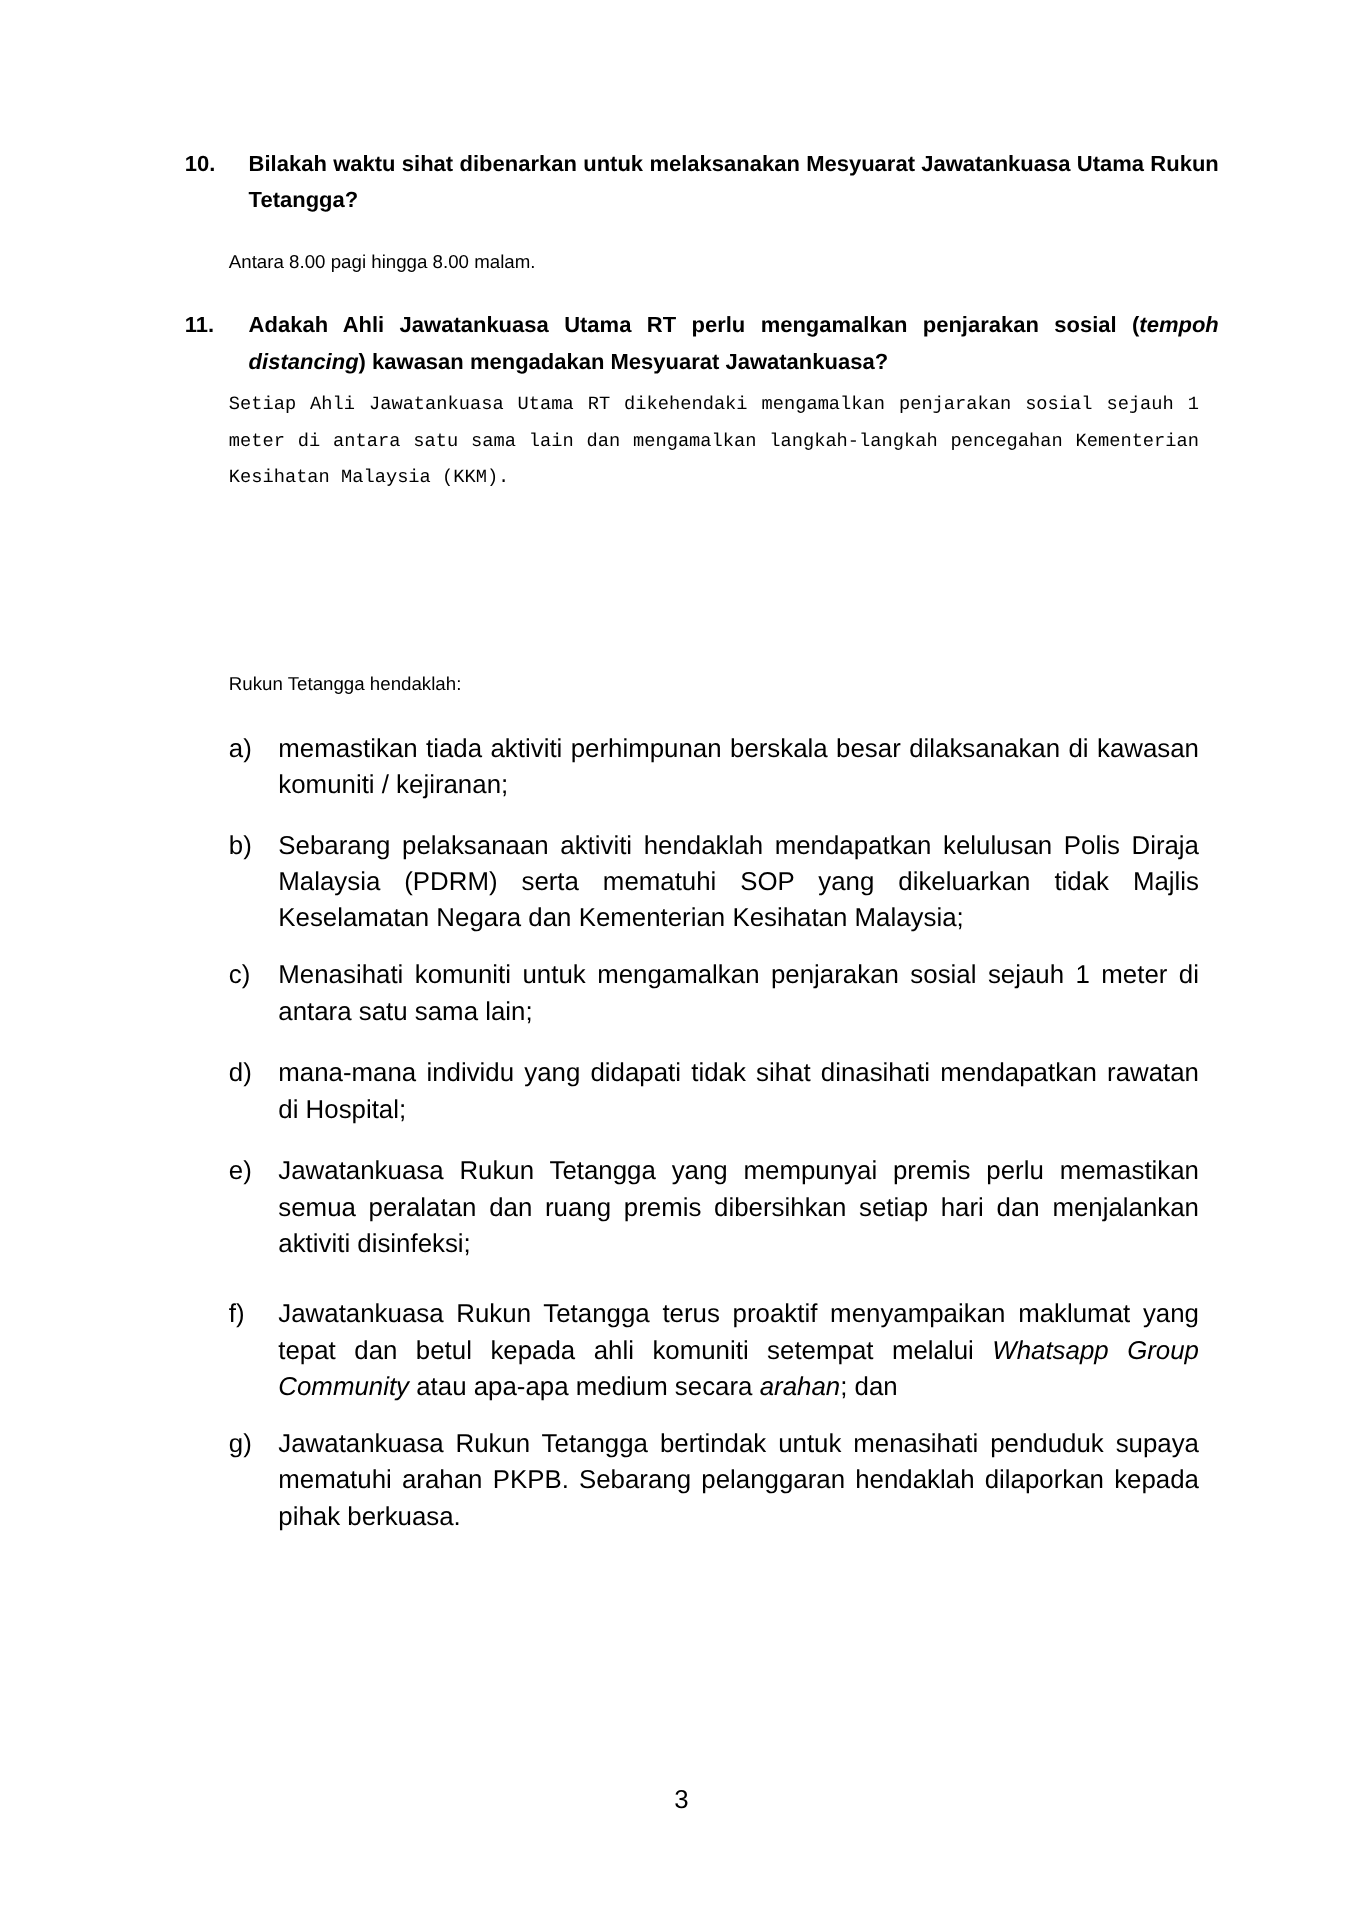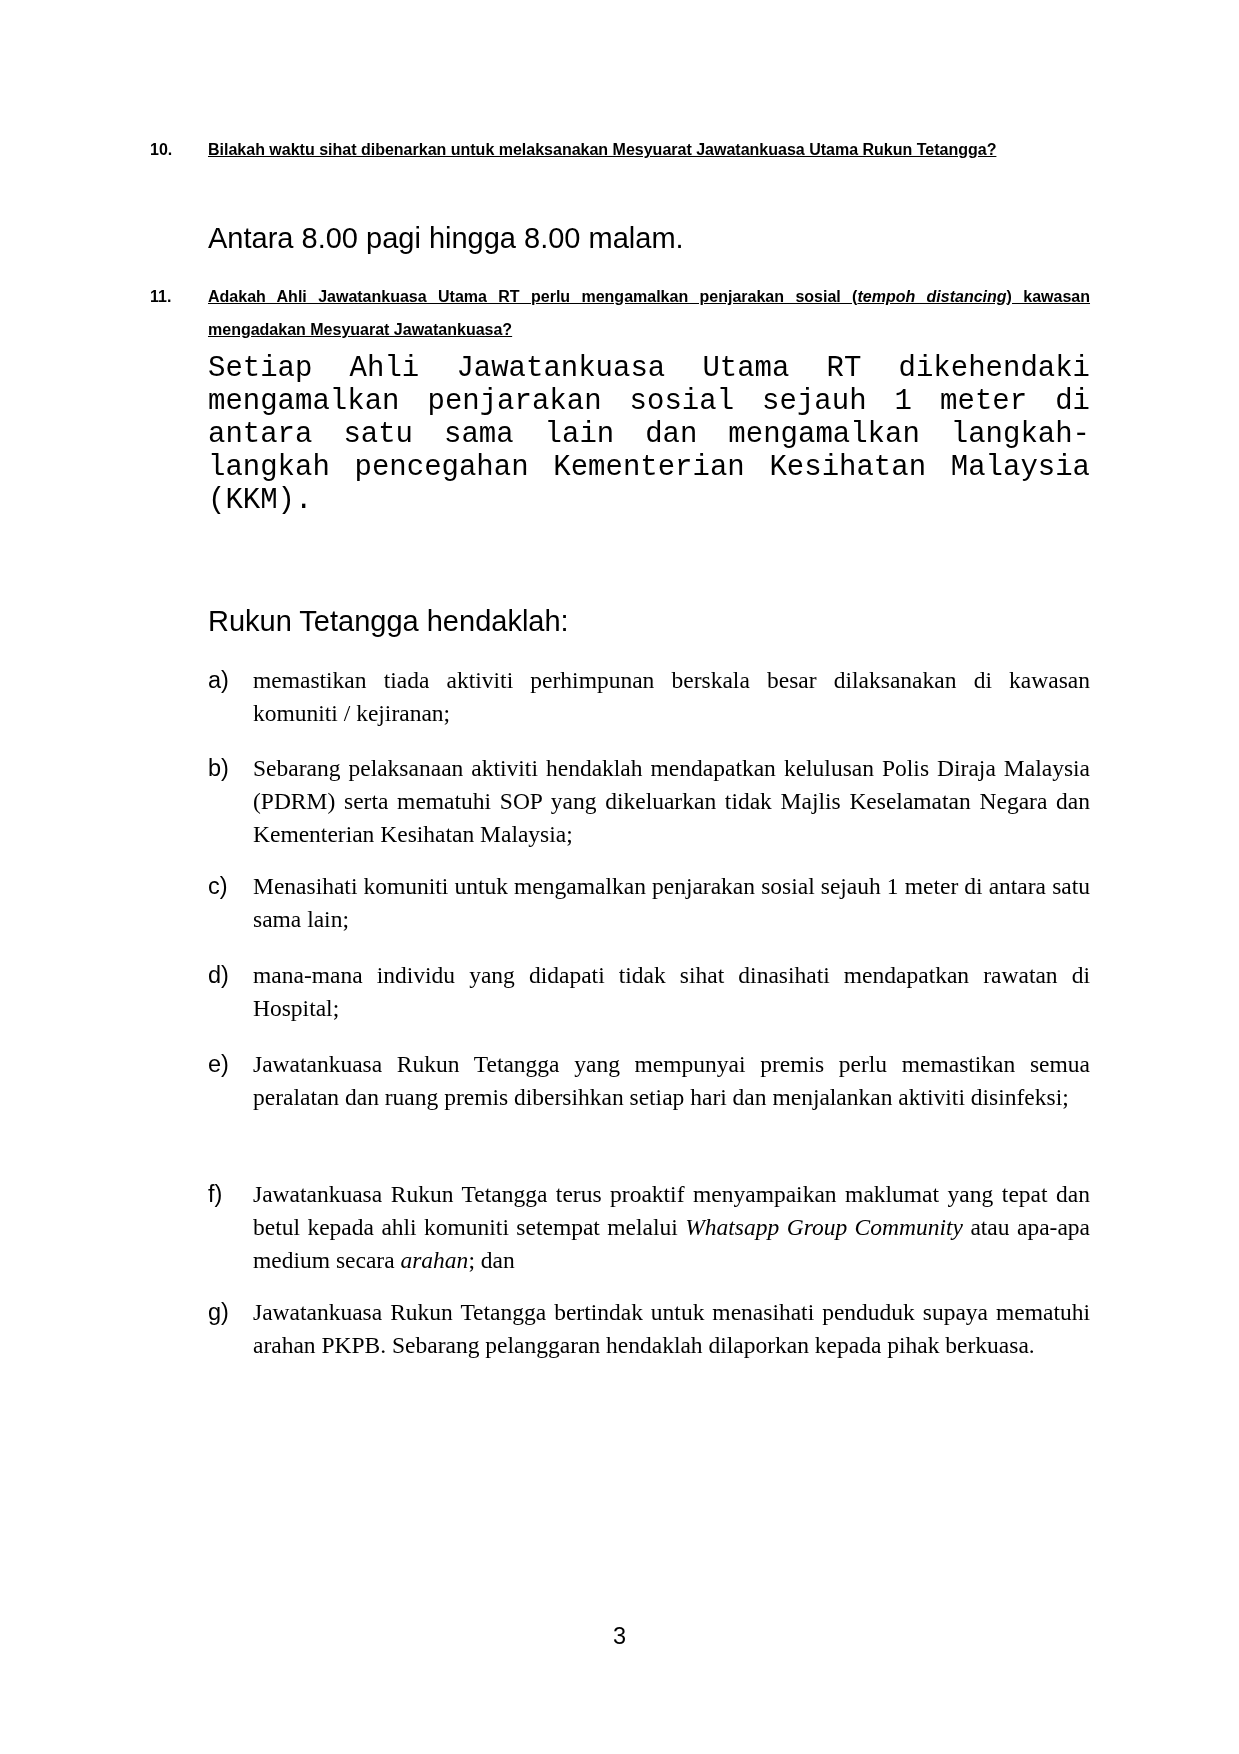--- a/index.html
+++ b/index.html
@@ -11,62 +11,60 @@
     font-family: "Liberation Sans", sans-serif;
     color: #000000;
   }
   .page {
     position: absolute;
     left: 0; top: 0;
     width: 1239px; height: 1754px;
   }
   .question {
     position: absolute;
-    left: 150px;
+    left: 168px;
     width: 940px;
-    font-size: 16px;
+    font-size: 20px;
     line-height: 33px;
-    text-decoration: underline;
   }
   .q-num {
     position: absolute;
     left: 0; top: 0;
     font-weight: bold;
   }
   .q-text {
     margin-left: 58px;
     font-weight: bold;
     text-align: justify;
     text-align-last: left;
   }
   .answer {
     position: absolute;
     left: 208px;
     width: 882px;
-    font-size: 29px;
+    font-size: 17px;
     line-height: 33px;
     text-align: justify;
     text-align-last: left;
   }
   .list-item {
     position: absolute;
     left: 208px;
     width: 882px;
     font-size: 23.5px;
     line-height: 33px;
   }
   .li-label {
     position: absolute;
     left: 0; top: 0;
   }
   .li-text {
     margin-left: 45px;
     text-align: justify;
     text-align-last: left;
-    font-family: Liberation Serif, serif;
   }
   .page-number {
     position: absolute;
     left: 0;
     width: 1239px;
     top: 1620px;
     text-align: center;
     font-size: 23.5px;
     line-height: 33px;
   }

